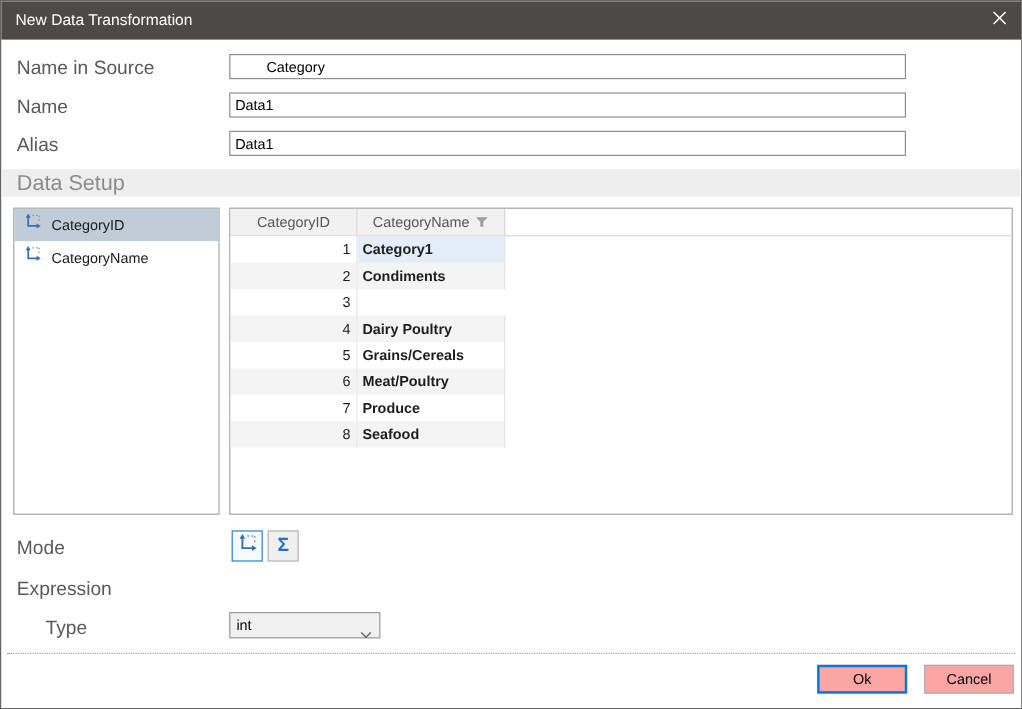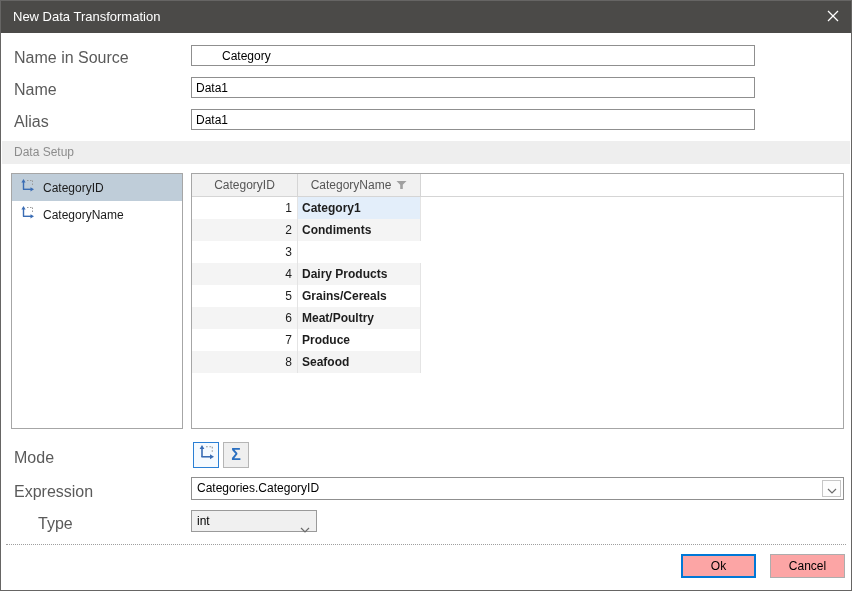--- a/index.html
+++ b/index.html
@@ -14,21 +14,21 @@
   .close-btn{position:absolute;right:9px;top:7px;width:18px;height:18px;display:flex;align-items:center;justify-content:center;cursor:pointer;}
   
   .field-label{position:absolute;left:13px;color:#5a5a5a;font-size:16px;}
   .text-input{
     position:absolute;left:190px;width:564px;height:21px;
     border:1px solid #8f8f8f;background:#fff;color:#000;font-size:12px;
     padding:0 4px;outline:none;
   }
   
   .section-band{position:absolute;left:1px;right:1px;top:140px;height:23px;background:#eeeeee;}
-  .section-band span{position:absolute;left:12px;line-height:23px;color:#8c8c8c;font-size:12px;}
+  .section-band span{position:absolute;left:12px;line-height:23px;color:#8c8c8c;font-size:18px;}
   
   .field-list{position:absolute;left:10px;top:172px;width:172px;height:256px;border:1px solid #a6a6a6;background:#fff;}
   .field-item{height:27px;display:flex;align-items:center;padding-left:8px;cursor:default;}
   .field-item.selected{background:#bfcdd9;}
   .field-item .lbl{margin-left:9px;font-size:12px;color:#1b1b1b;}
   
   .grid{position:absolute;left:190px;top:172px;width:653px;height:256px;border:1px solid #a6a6a6;background:#fff;overflow:hidden;}
   .grid-header{display:flex;height:23px;border-bottom:1px solid #d5d5d5;}
   .gh-cell{background:#f1f1f1;color:#565656;font-size:12px;display:flex;align-items:center;justify-content:center;border-right:1px solid #d5d5d5;}
   .gh-cell.c1{width:106px;}
@@ -138,21 +138,21 @@
     </div>
     <div class="grid-row alt">
       <div class="g-cell c1">2</div>
       <div class="g-cell c2">Condiments</div>
     </div>
     <div class="grid-row">
       <div class="g-cell c1">3</div>
     </div>
     <div class="grid-row alt">
       <div class="g-cell c1">4</div>
-      <div class="g-cell c2">Dairy Products</div>
+      <div class="g-cell c2">Dairy Poultry</div>
     </div>
     <div class="grid-row">
       <div class="g-cell c1">5</div>
       <div class="g-cell c2">Grains/Cereals</div>
     </div>
     <div class="grid-row alt">
       <div class="g-cell c1">6</div>
       <div class="g-cell c2">Meat/Poultry</div>
     </div>
     <div class="grid-row">
@@ -176,30 +176,20 @@
         <polygon points="3.5,0 1.4,3.5 5.6,3.5" fill="#3a6cb4"></polygon>
         <polygon points="14,10.3 10.5,8.2 10.5,12.4" fill="#3a6cb4"></polygon>
       </svg>
     </span>
   </div>
   <div class="mode-btn plain">
     <span class="sigma">Σ</span>
   </div>
 
   <span class="field-label" style="top:482px;">Expression</span>
-  <div class="combo">
-    <span class="val">Categories.CategoryID</span>
-    <div class="drop">
-      <span>
-        <svg width="10" height="6" viewBox="0 0 10 6">
-            <polyline points="1,1 5,5 9,1" fill="none" stroke="#6b6b6b" stroke-width="1.2"></polyline>
-          </svg>
-      </span>
-    </div>
-  </div>
 
   <span class="field-label" style="top:514px;margin-left:24px;">Type</span>
   <div class="select">
     <span class="val">int</span>
     <span class="chev">
       <svg width="10" height="6" viewBox="0 0 10 6">
           <polyline points="1,1 5,5 9,1" fill="none" stroke="#6b6b6b" stroke-width="1.2"></polyline>
         </svg>
     </span>
   </div>

